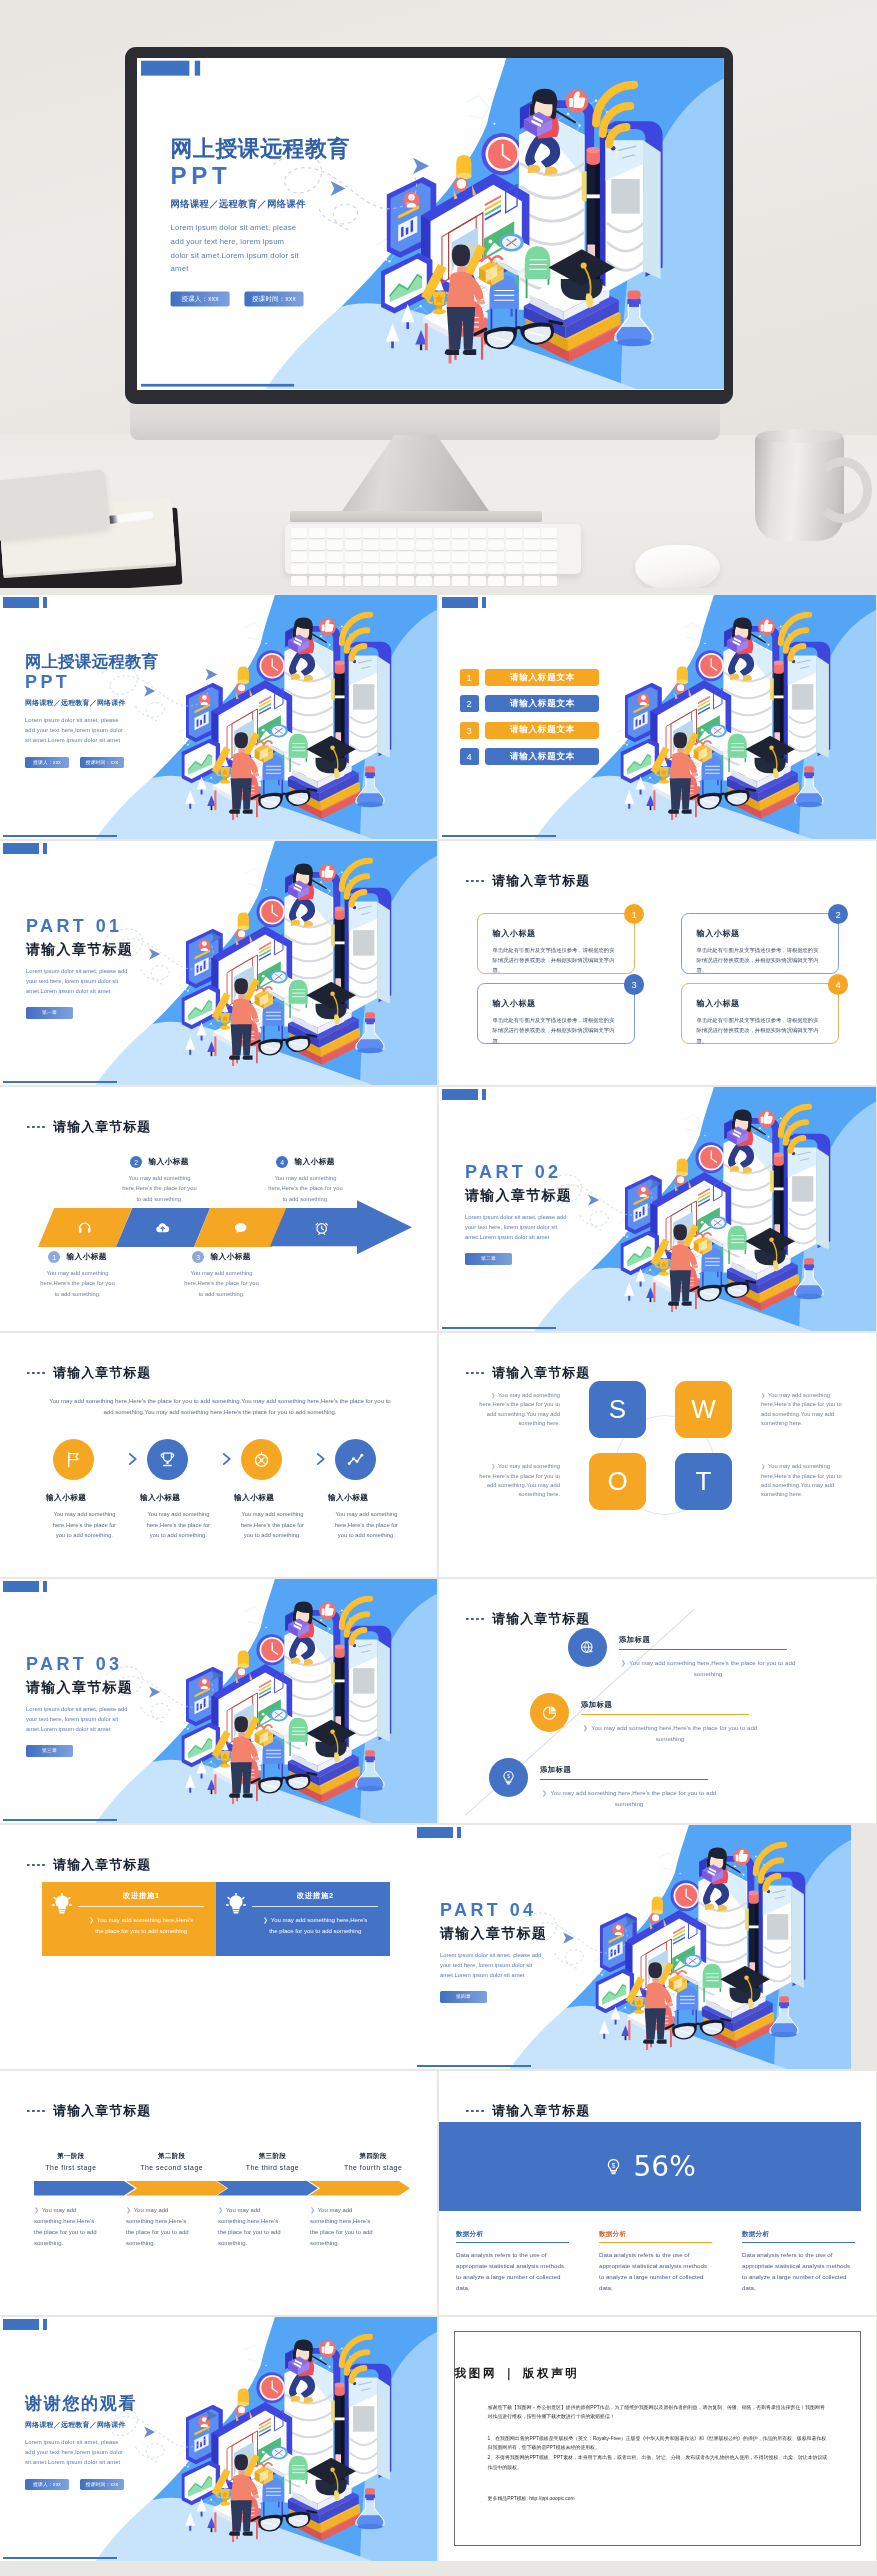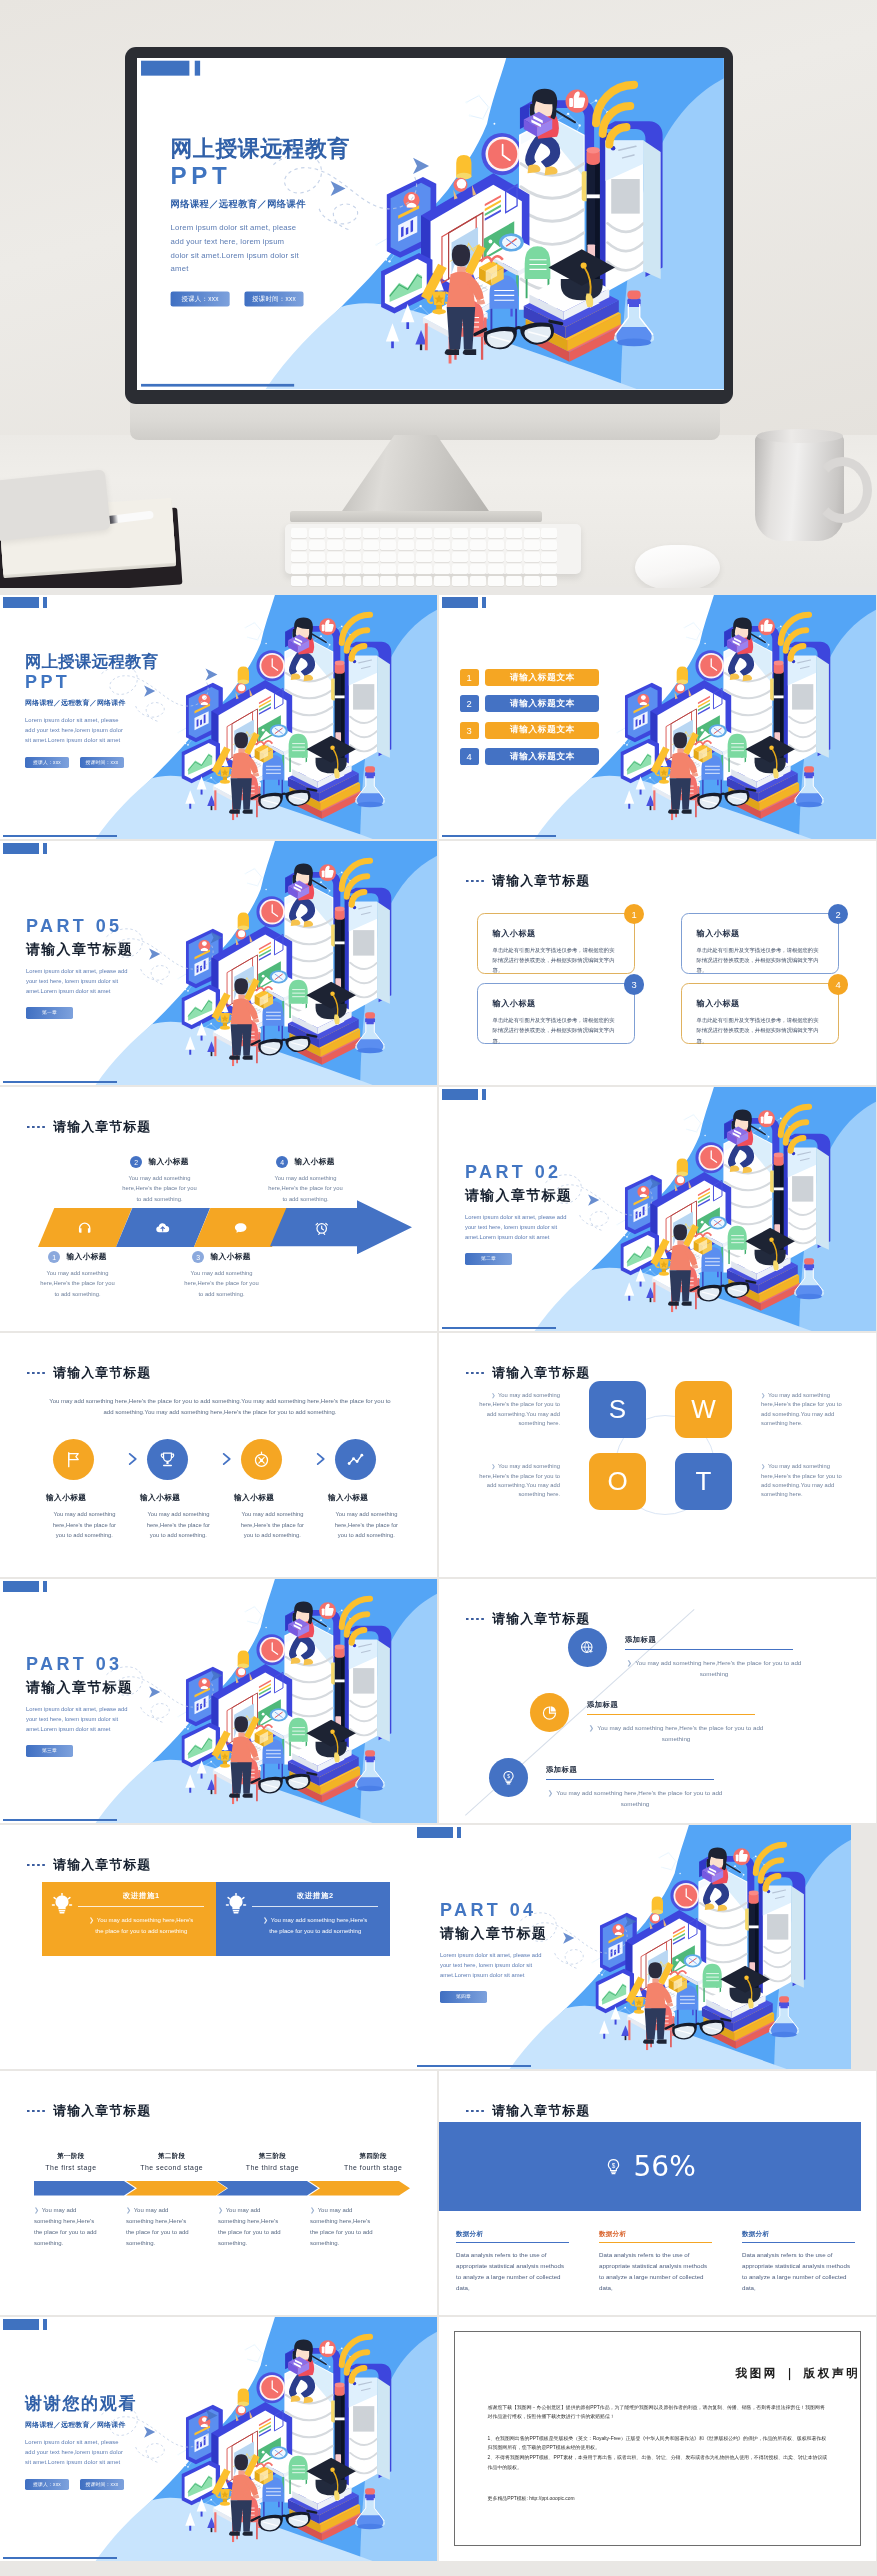--- a/index.html
+++ b/index.html
@@ -110,21 +110,21 @@
 .sw-t{font-size:5.8px;color:#6d7f9b;line-height:1.62;position:relative;}
 .sw-l .sw-t{text-align:right;}
 .sw-r .sw-t{text-align:left;}
 .sw-ar{color:#9bb0cf;font-size:5.1px;margin-right:2.6px;}
 .sw-cell{width:81px;}
 
 
 .tl-diag{position:absolute;left:26px;top:236px;width:308px;height:0.9px;background:#d6dee9;
  transform:rotate(-42deg);transform-origin:0 0;}
 .tl-rows{position:absolute;left:0;top:15.4px;width:437px;}
-.tl-row{position:absolute;display:flex;align-items:flex-start;gap:18px;}
+.tl-row{position:absolute;display:flex;align-items:flex-start;gap:12px;}
 .tl-row0{left:129px;top:34px;}
 .tl-row1{left:91px;top:99px;}
 .tl-row2{left:50px;top:164px;}
 .tl-circle{width:39px;height:39px;border-radius:50%;display:flex;align-items:center;justify-content:center;flex:none;}
 .tl-body{padding-top:6.9px;}
 .tl-h{font-size:7.3px;font-weight:bold;color:#1f2a3d;letter-spacing:0.5px;padding-bottom:3.4px;width:168px;background:none;}
 .tl-h.blue{background:none;border-bottom:0.9px solid #4472c4;}
 .tl-h.orange{background:none;border-bottom:0.9px solid #f5a623;}
 .tl-t{font-size:6.2px;color:#6d7f9b;line-height:1.85;margin-top:6.9px;width:178px;text-align:center;}
 .tl-ar{color:#9bb0cf;margin-right:3.4px;}
@@ -164,21 +164,21 @@
 .pc-cols{position:absolute;left:17px;top:159px;width:420px;display:flex;gap:30px;}
 .pc-col{width:113px;}
 .pc-h{font-size:6.5px;font-weight:bold;padding-bottom:2.6px;letter-spacing:0.3px;}
 .pc-h.blue{background:none;color:#2f5fa8;border-bottom:1px solid #4472c4;}
 .pc-h.orange{background:none;color:#d9622a;border-bottom:1px solid #f5a623;}
 .pc-t{font-size:6.2px;color:#4f6080;line-height:1.82;margin-top:6px;}
 
 
 .sl-cp{background:#fff;}
 .cp-box{position:absolute;left:14.6px;top:13.7px;right:14.6px;bottom:14.6px;border:0.9px solid #6e6e6e;}
-.cp-title{text-align:right;font-size:11.6px;font-weight:bold;color:#1a1a1a;margin-top:34px;letter-spacing:2.6px;}
+.cp-title{text-align:left;font-size:11.6px;font-weight:bold;color:#1a1a1a;margin-top:34px;letter-spacing:2.6px;}
 .cp-p{font-size:4.9px;color:#2b2b2b;line-height:1.95;margin:0 33px;}
 .cp-p1{margin-top:22px;margin-bottom:12px;}
 .cp-link{margin-top:22px;}
 
 
 .hero{position:absolute;left:0;top:0;width:877px;height:588px;overflow:hidden;}
 .hero-wall{position:absolute;left:0;top:0;width:877px;height:439px;
  background:linear-gradient(165deg,#e8e5e0 0%,#edebe7 40%,#e5e2dd 100%);}
 .hero-desk{position:absolute;left:0;top:435px;width:877px;height:152px;
  background:linear-gradient(180deg,#eceae6 0%,#f0eeea 30%,#e9e7e3 100%);}
@@ -780,21 +780,21 @@
               <use href="#illus-master"></use>
             </svg>
           </div>
   <svg class="deco-swirl" width="150" height="75" viewBox="0 0 175 88">
             <path d="M 6 16 C 22 2 48 4 48 22 C 48 38 26 46 18 36 C 10 27 24 14 44 20 C 70 28 86 56 110 54 C 128 52 136 36 128 24" fill="none" stroke="#b9c9e3" stroke-width="1" stroke-dasharray="3 3"></path>
             <path d="M 46 54 C 50 66 70 72 78 62 C 84 54 72 46 62 52 C 55 56 58 68 72 72" fill="none" stroke="#b9c9e3" stroke-width="1" stroke-dasharray="3 3"></path>
             <path d="M 128 10 l 14 7 l -14 7 l 3.5 -7 Z" fill="#4472c4"></path>
             <path d="M 56 30 l 13 6.5 l -13 6.5 l 3.2 -6.5 Z" fill="#4472c4"></path>
           </svg>
   <div class="part-txt">
-    <div class="pt-num">PART 05</div>
+    <div class="pt-num">PART 01</div>
     <div class="pt-title">请输入章节标题</div>
     <div class="pt-body">Lorem ipsum dolor sit amet, please add your text here, lorem ipsum dolor sit amet.Lorem ipsum dolor sit amet</div>
     <span class="pill pt-pill">第一章</span>
   </div>
   <div class="bottom-bar"></div>
 </div>
       </div>
       <div class="cell" style="left:439px;top:246px">
         <div class="slide sl-cards4">
   <div class="sec-head">

